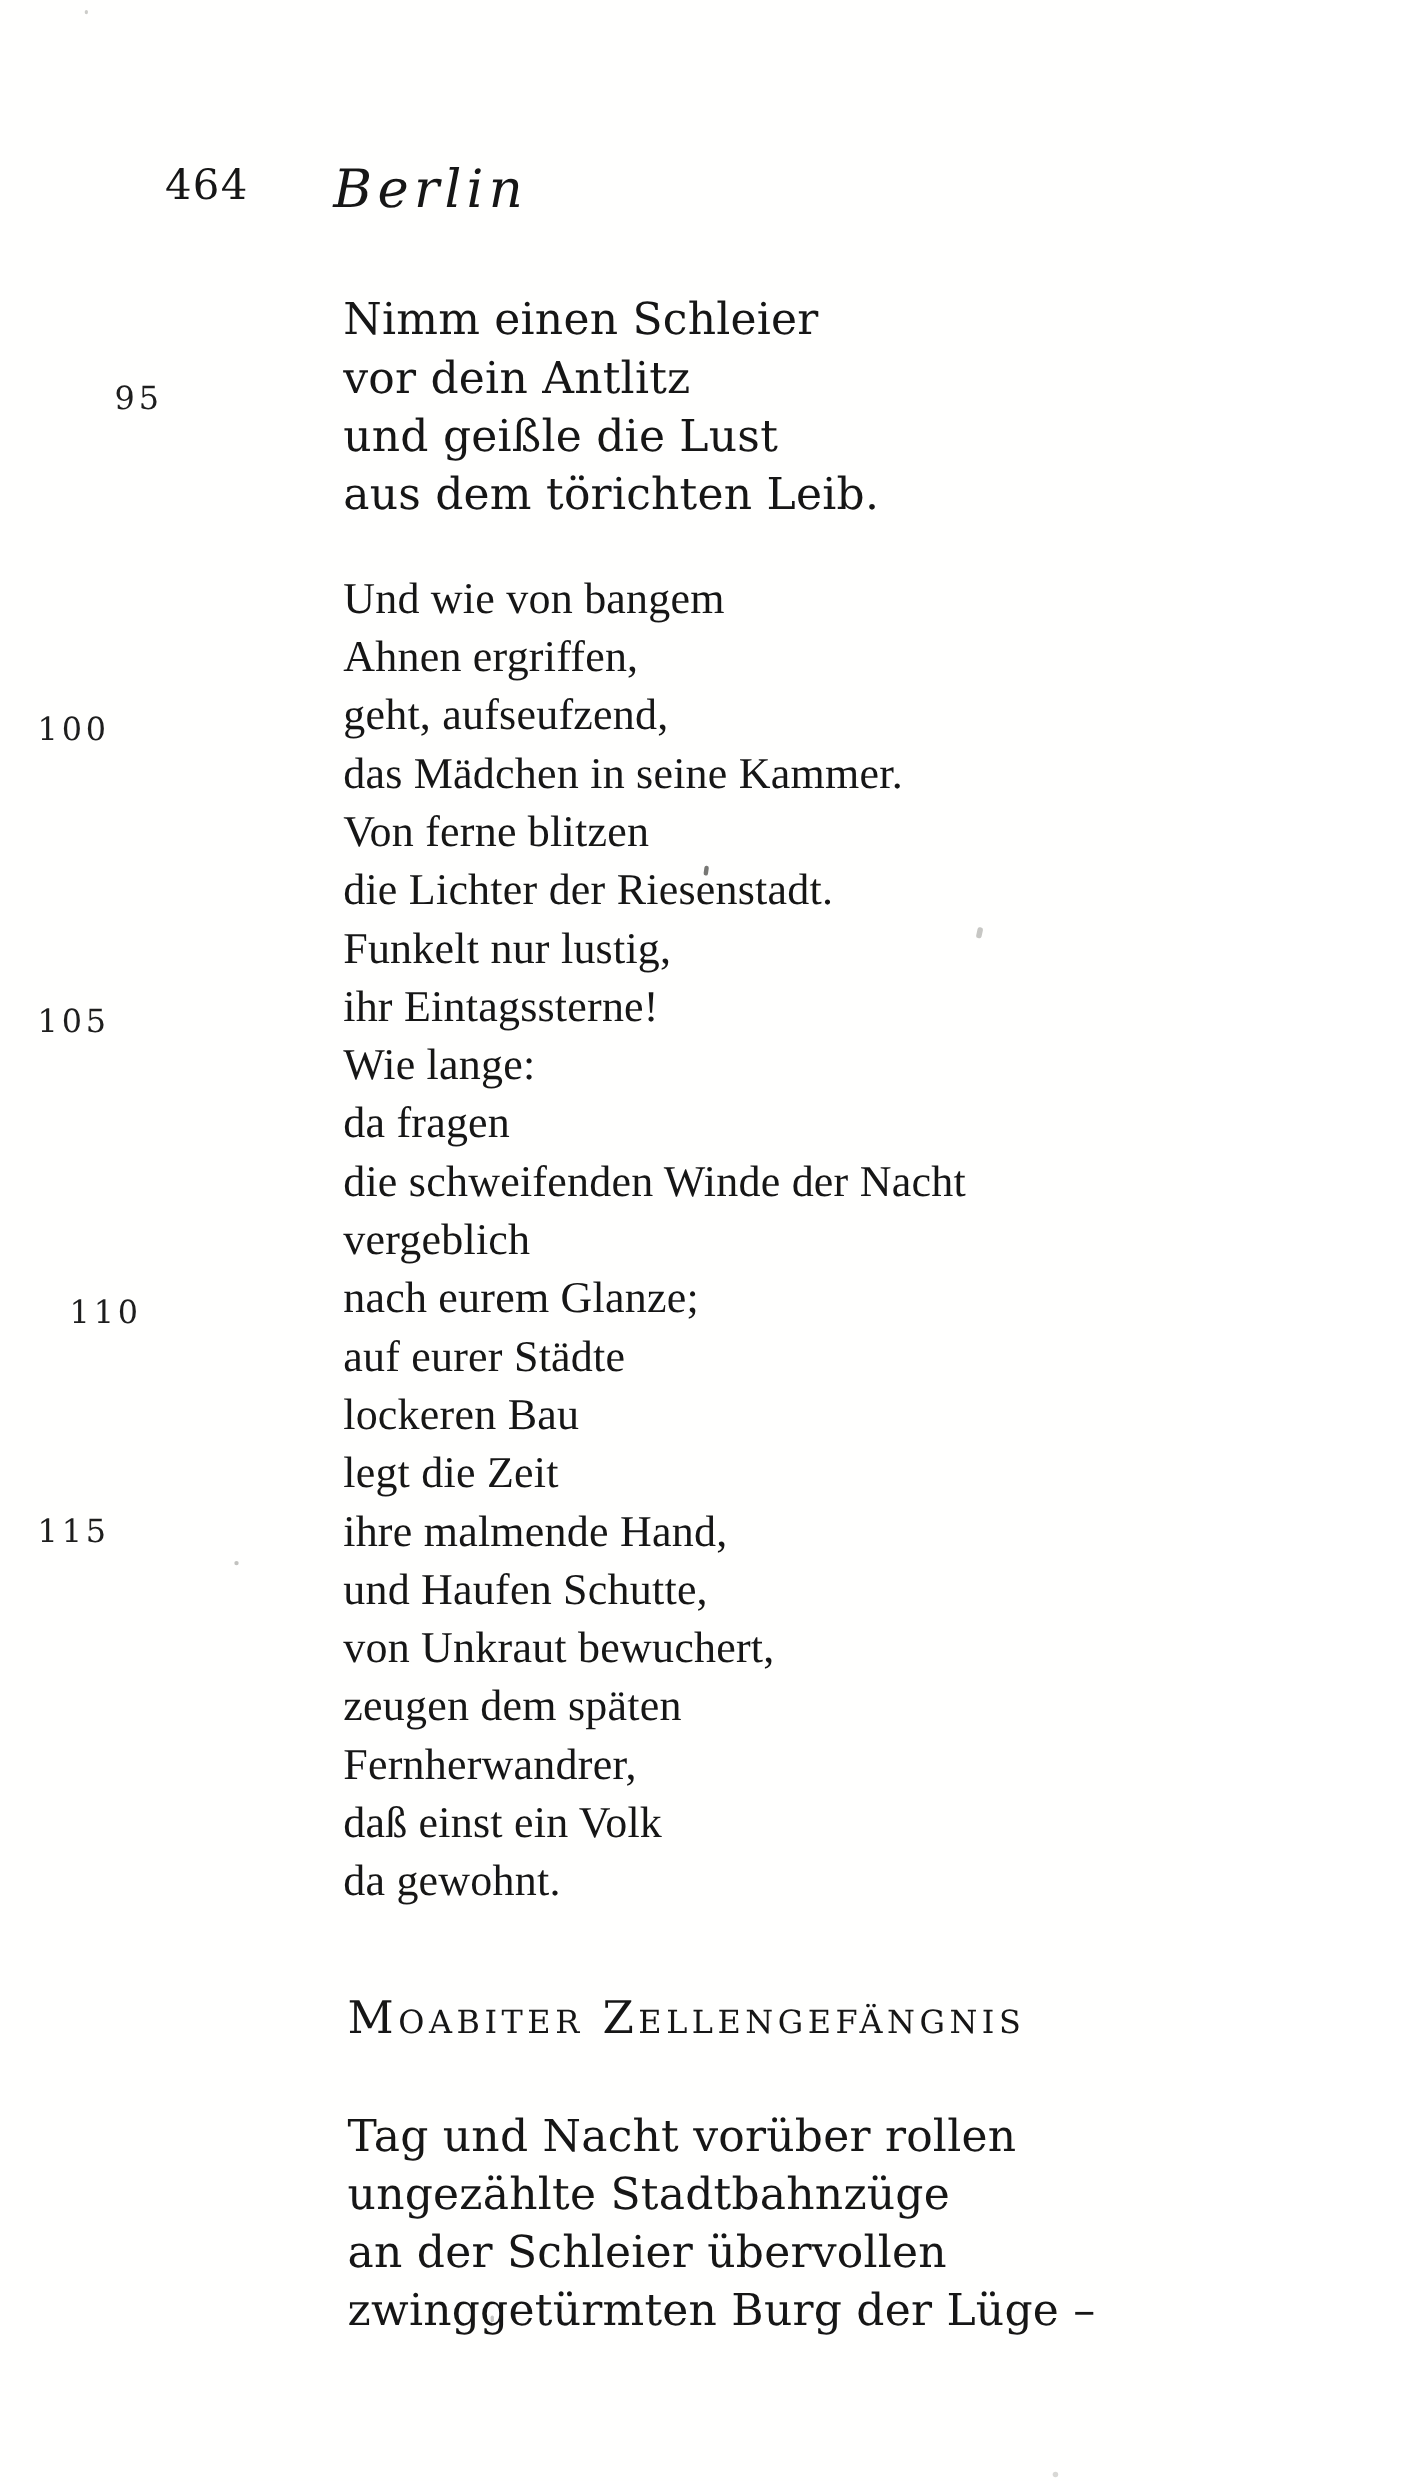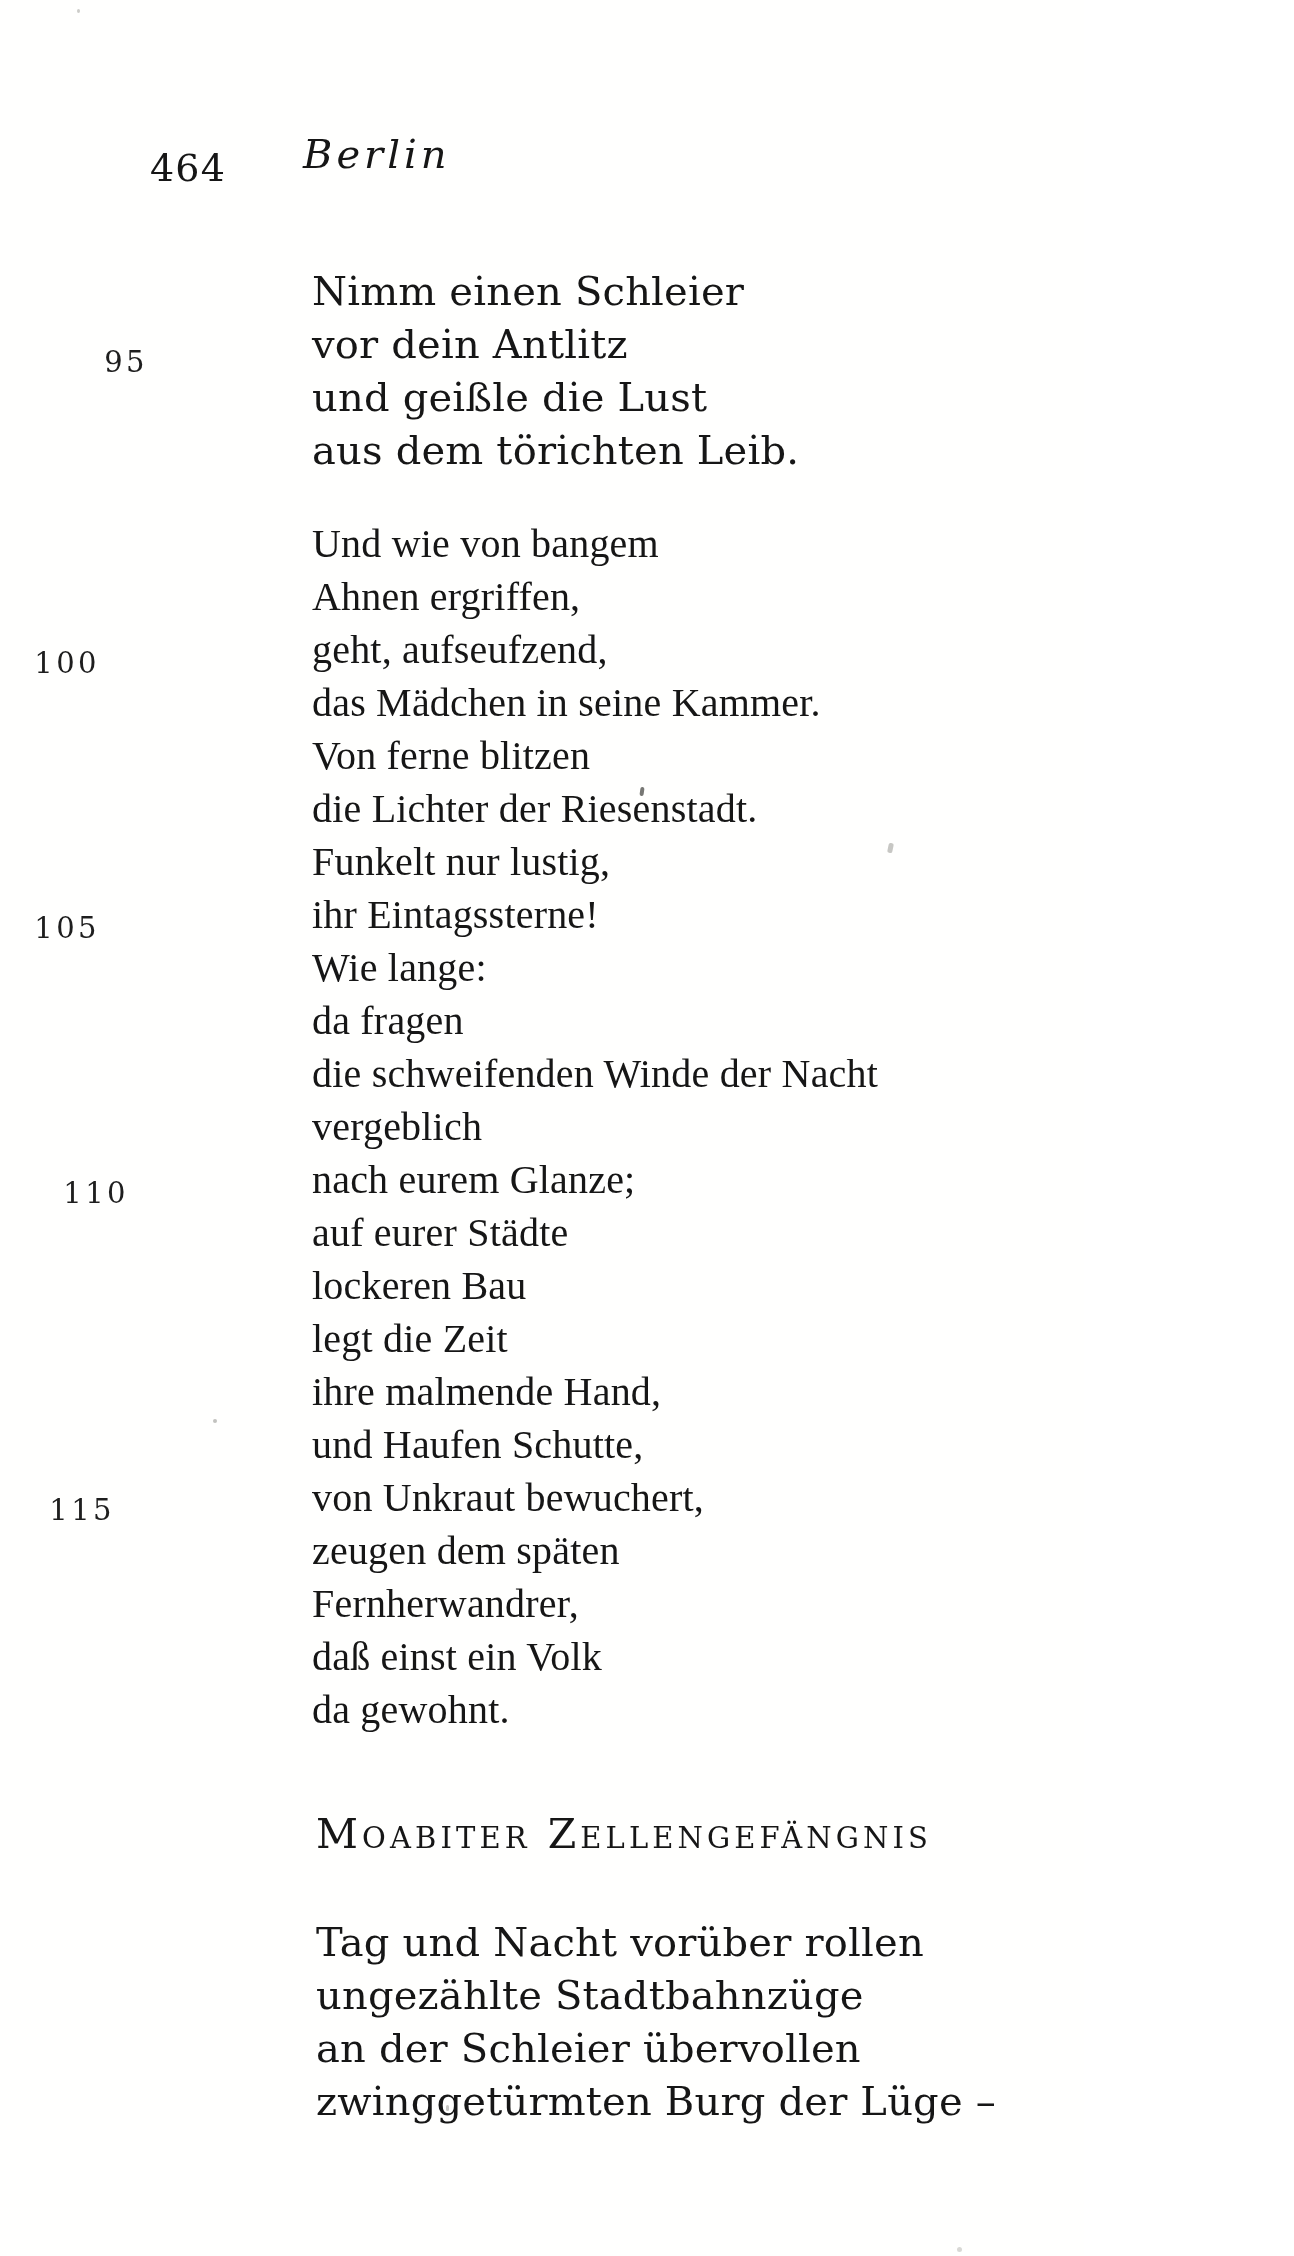--- a/index.html
+++ b/index.html
@@ -20,22 +20,22 @@
     position: absolute;
     left: 150px;
     top: 142px;
     font-size: 38px;
     line-height: 53px;
     letter-spacing: 0.03em;
   }
   .running-head {
     position: absolute;
     left: 303px;
-    top: 128px;
-    font-size: 40px;
+    top: 146px;
+    font-size: 48px;
     line-height: 53px;
     font-style: italic;
     letter-spacing: 0.1em;
   }
   .stanza {
     position: absolute;
     font-size: 40px;
     line-height: 53px;
     letter-spacing: 0.005em;
     margin-top: 43px;
@@ -61,21 +61,21 @@
     text-align: right;
     font-size: 29px;
     line-height: 53px;
     letter-spacing: 0.12em;
     color: #1e1e1e;
   }
   #lineno-95  { top: 336px; margin-left: 48px; }
   #lineno-100 { top: 637px; }
   #lineno-105 { top: 902px; }
   #lineno-110 { top: 1167px; padding-left: 29px; }
-  #lineno-115 { top: 1484px; padding-left: 15px; }
+  #lineno-115 { top: 1366px; }
   .speck {
     position: absolute;
     background: #8f8f8a;
     border-radius: 50%;
   }
   #speck-a { left: 77px;   top: 9px;    width: 3px; height: 4px; opacity: .45; }
   #speck-b { left: 640px;  top: 787px;  width: 4px; height: 9px; opacity: .75; background:#4a4a46; border-radius:2px; transform: rotate(8deg); }
   #speck-c { left: 888px;  top: 843px;  width: 5px; height: 10px; opacity: .5; border-radius:2px; transform: rotate(12deg); }
   #speck-d { left: 213px;  top: 1419px; width: 4px; height: 4px; opacity: .55; }
   #speck-e { left: 446px;  top: 2105px; width: 3px; height: 6px; opacity: .5; border-radius:2px; }

